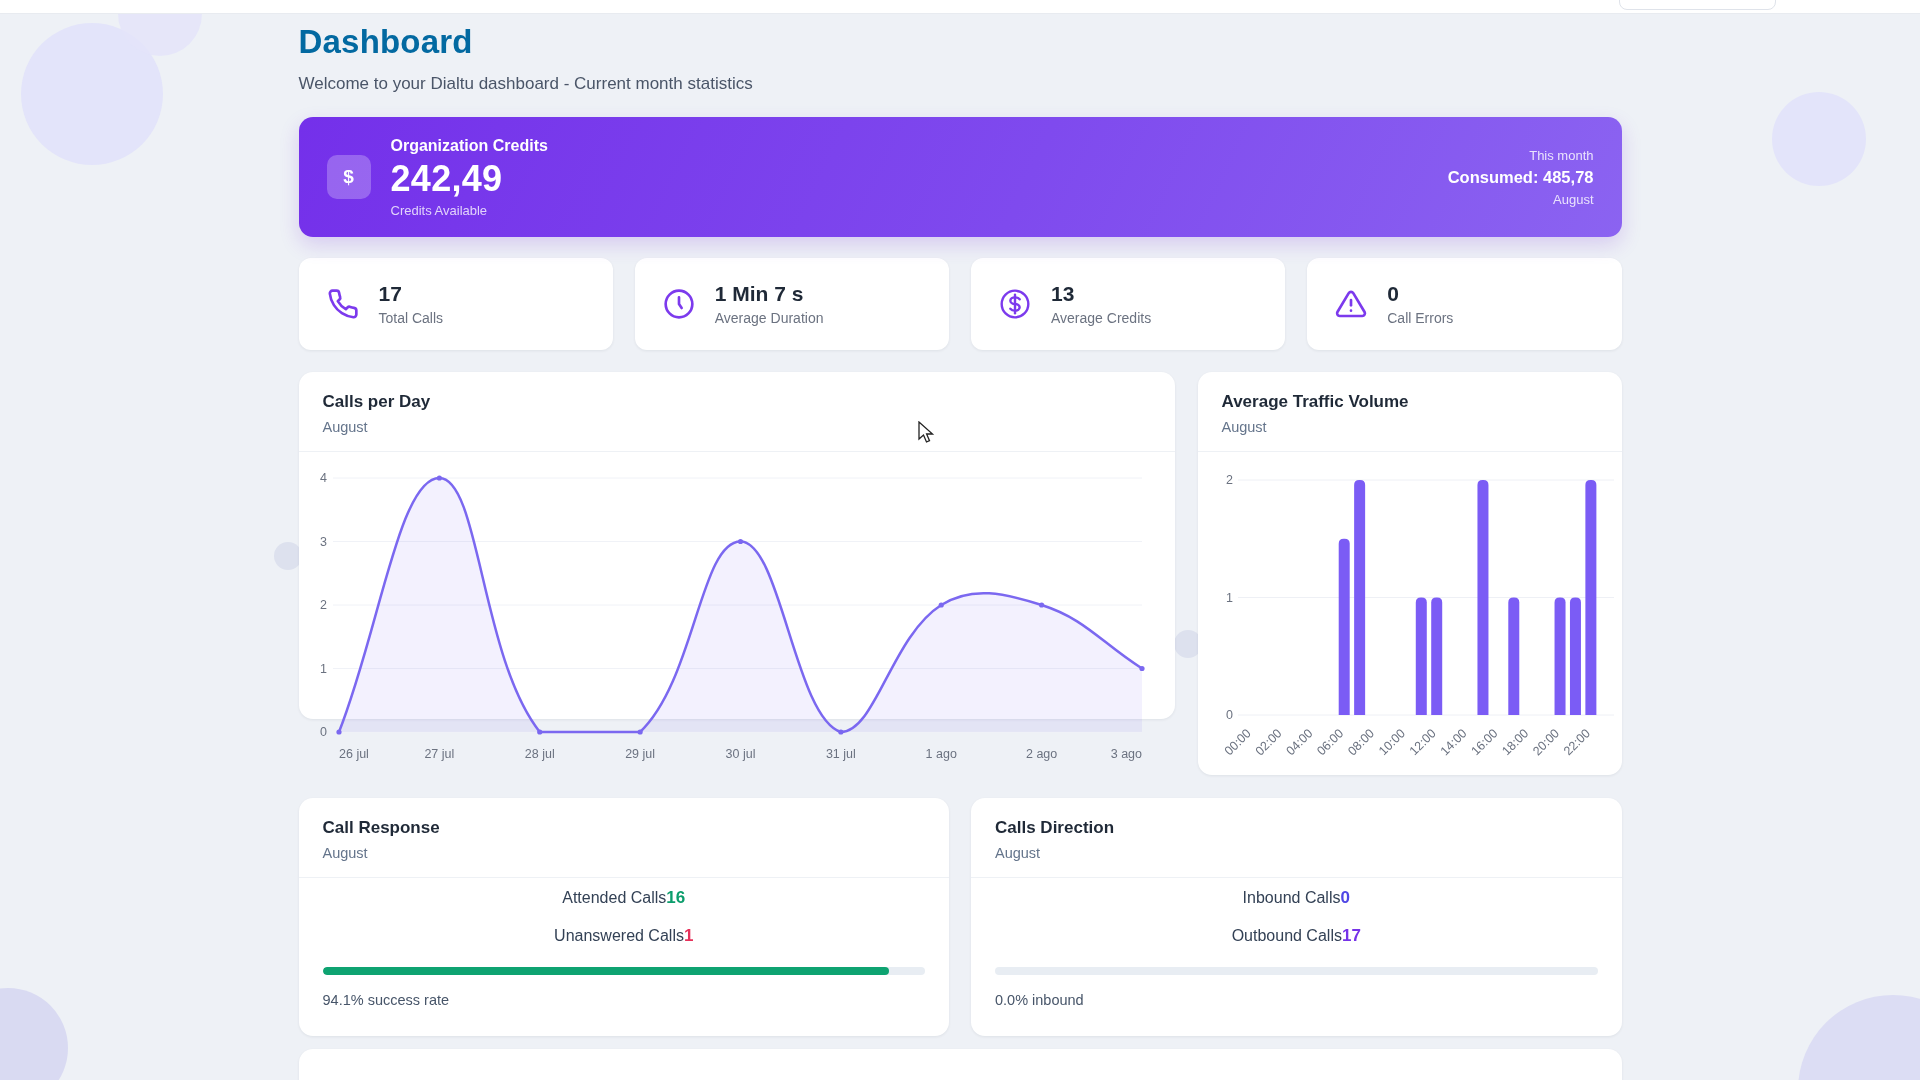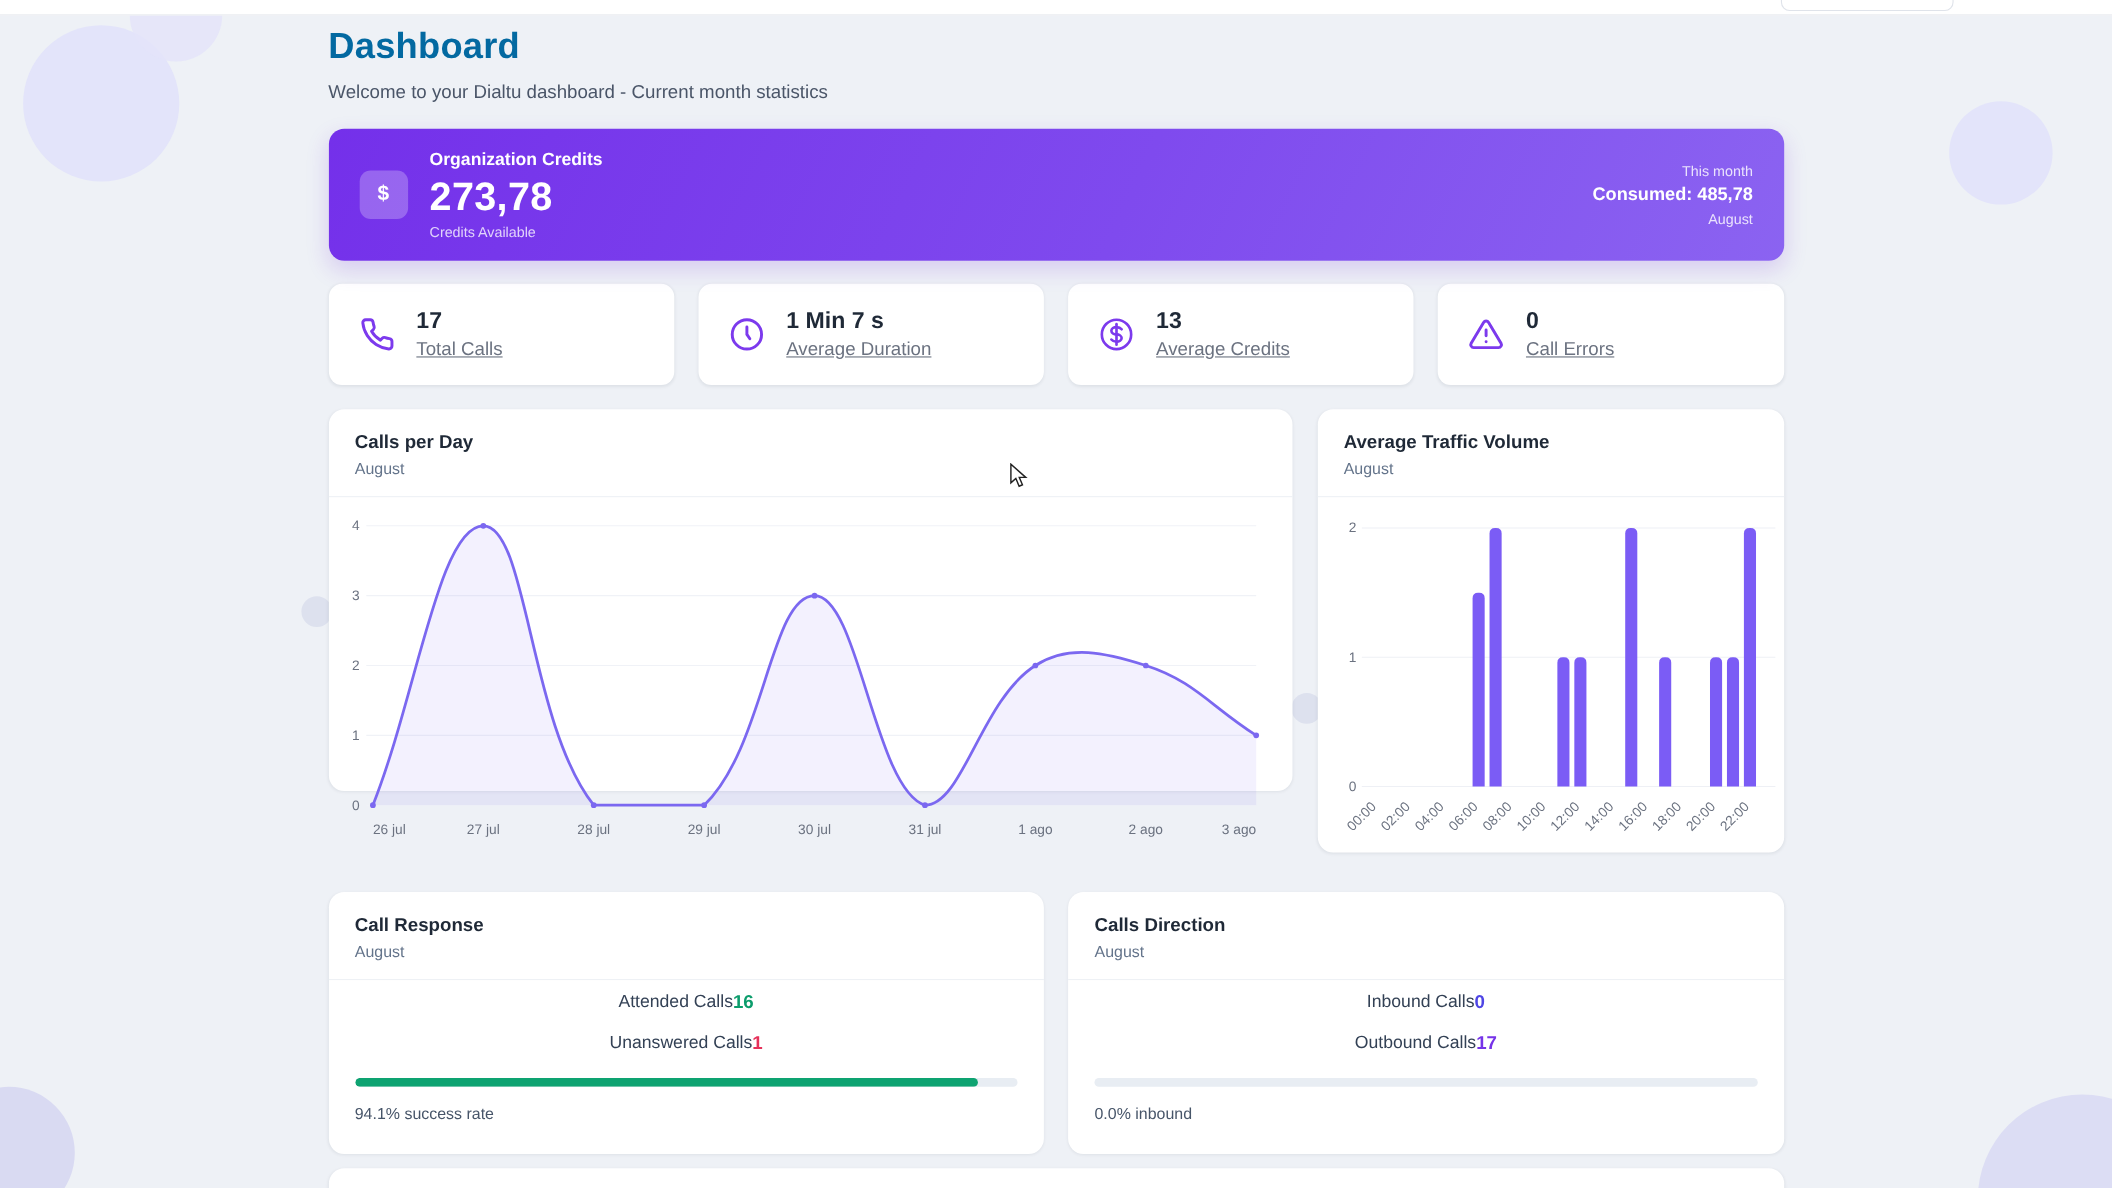--- a/index.html
+++ b/index.html
@@ -27,32 +27,32 @@
   .banner-period { font-size:13px; color:rgba(255,255,255,.82); }
   .banner-consumed { font-size:16.5px; font-weight:bold; margin-top:5px; }
   .banner-month { font-size:13px; color:rgba(255,255,255,.82); margin-top:5px; }
 
   .stats-row { display:flex; gap:22px; margin-top:21px; }
   .stat-card { flex:1; height:92px; background:#fff; border-radius:12px;
     box-shadow:0 1px 3px rgba(16,24,40,.07); display:flex; align-items:center; padding:0 28px; }
   .stat-icon { width:32px; height:32px; color:#7c3aed; flex:0 0 auto; }
   .stat-text { margin-left:20px; }
   .stat-value { font-size:21px; font-weight:bold; color:#1f2937; }
-  .stat-label { font-size:17px; color:#6b7280; margin-top:4px;text-decoration:underline; }
+  .stat-label { font-size:14px; color:#6b7280; margin-top:4px; }
 
   .charts-row { display:flex; gap:23px; margin-top:22px; }
   .card { background:#fff; border-radius:14px; box-shadow:0 1px 3px rgba(16,24,40,.07); position:relative; }
   .chart-card-left { width:876px; height:347px; }
   .chart-card-right { flex:1; height:403px; }
   .card-title { font-size:17px; font-weight:bold; color:#1f2937; padding:20px 24px 0; }
   .card-sub { font-size:14.5px; color:#64748b; padding:7px 24px 0; }
   .card-divider { position:absolute; left:0; right:0; top:79px; height:1px; background:#eef1f5; }
   .chart-svg { position:absolute; left:0; top:0; }
 
-  .bottom-row { display:flex; gap:22px; margin-top:36px; }
+  .bottom-row { display:flex; gap:22px; margin-top:23px; }
   .bottom-card { flex:1; height:238px; padding-bottom:20px; }
   .rows { padding:0 24px; margin-top:26px; }
   .kv-row { display:flex; justify-content:center; align-items:center; height:22px; }
   .kv-row + .kv-row { margin-top:16px; }
   .kv-label { font-size:16px; color:#334155; }
   .kv-value { font-size:17px; font-weight:bold; }
   .progress-track { margin:20px 24px 0; height:8px; border-radius:4px; background:#e8edf3; overflow:hidden; }
   .progress-fill { height:100%; border-radius:4px; }
   .card-footer-note { font-size:14.5px; color:#475569; padding:0 24px; margin-top:17px; }
 
@@ -76,21 +76,21 @@
 </div>
 
 <div class="content">
   <div class="page-title">Dashboard</div>
   <div class="page-sub">Welcome to your Dialtu dashboard - Current month statistics</div>
 
   <div class="banner">
     <div class="banner-icon">$</div>
     <div class="banner-left">
       <div class="banner-label">Organization Credits</div>
-      <div class="banner-amount">273,78</div>
+      <div class="banner-amount">242,49</div>
       <div class="banner-caption">Credits Available</div>
     </div>
     <div class="banner-right">
       <div class="banner-period">This month</div>
       <div class="banner-consumed">Consumed: 485,78</div>
       <div class="banner-month">August</div>
     </div>
   </div>
 
   <div class="stats-row">

